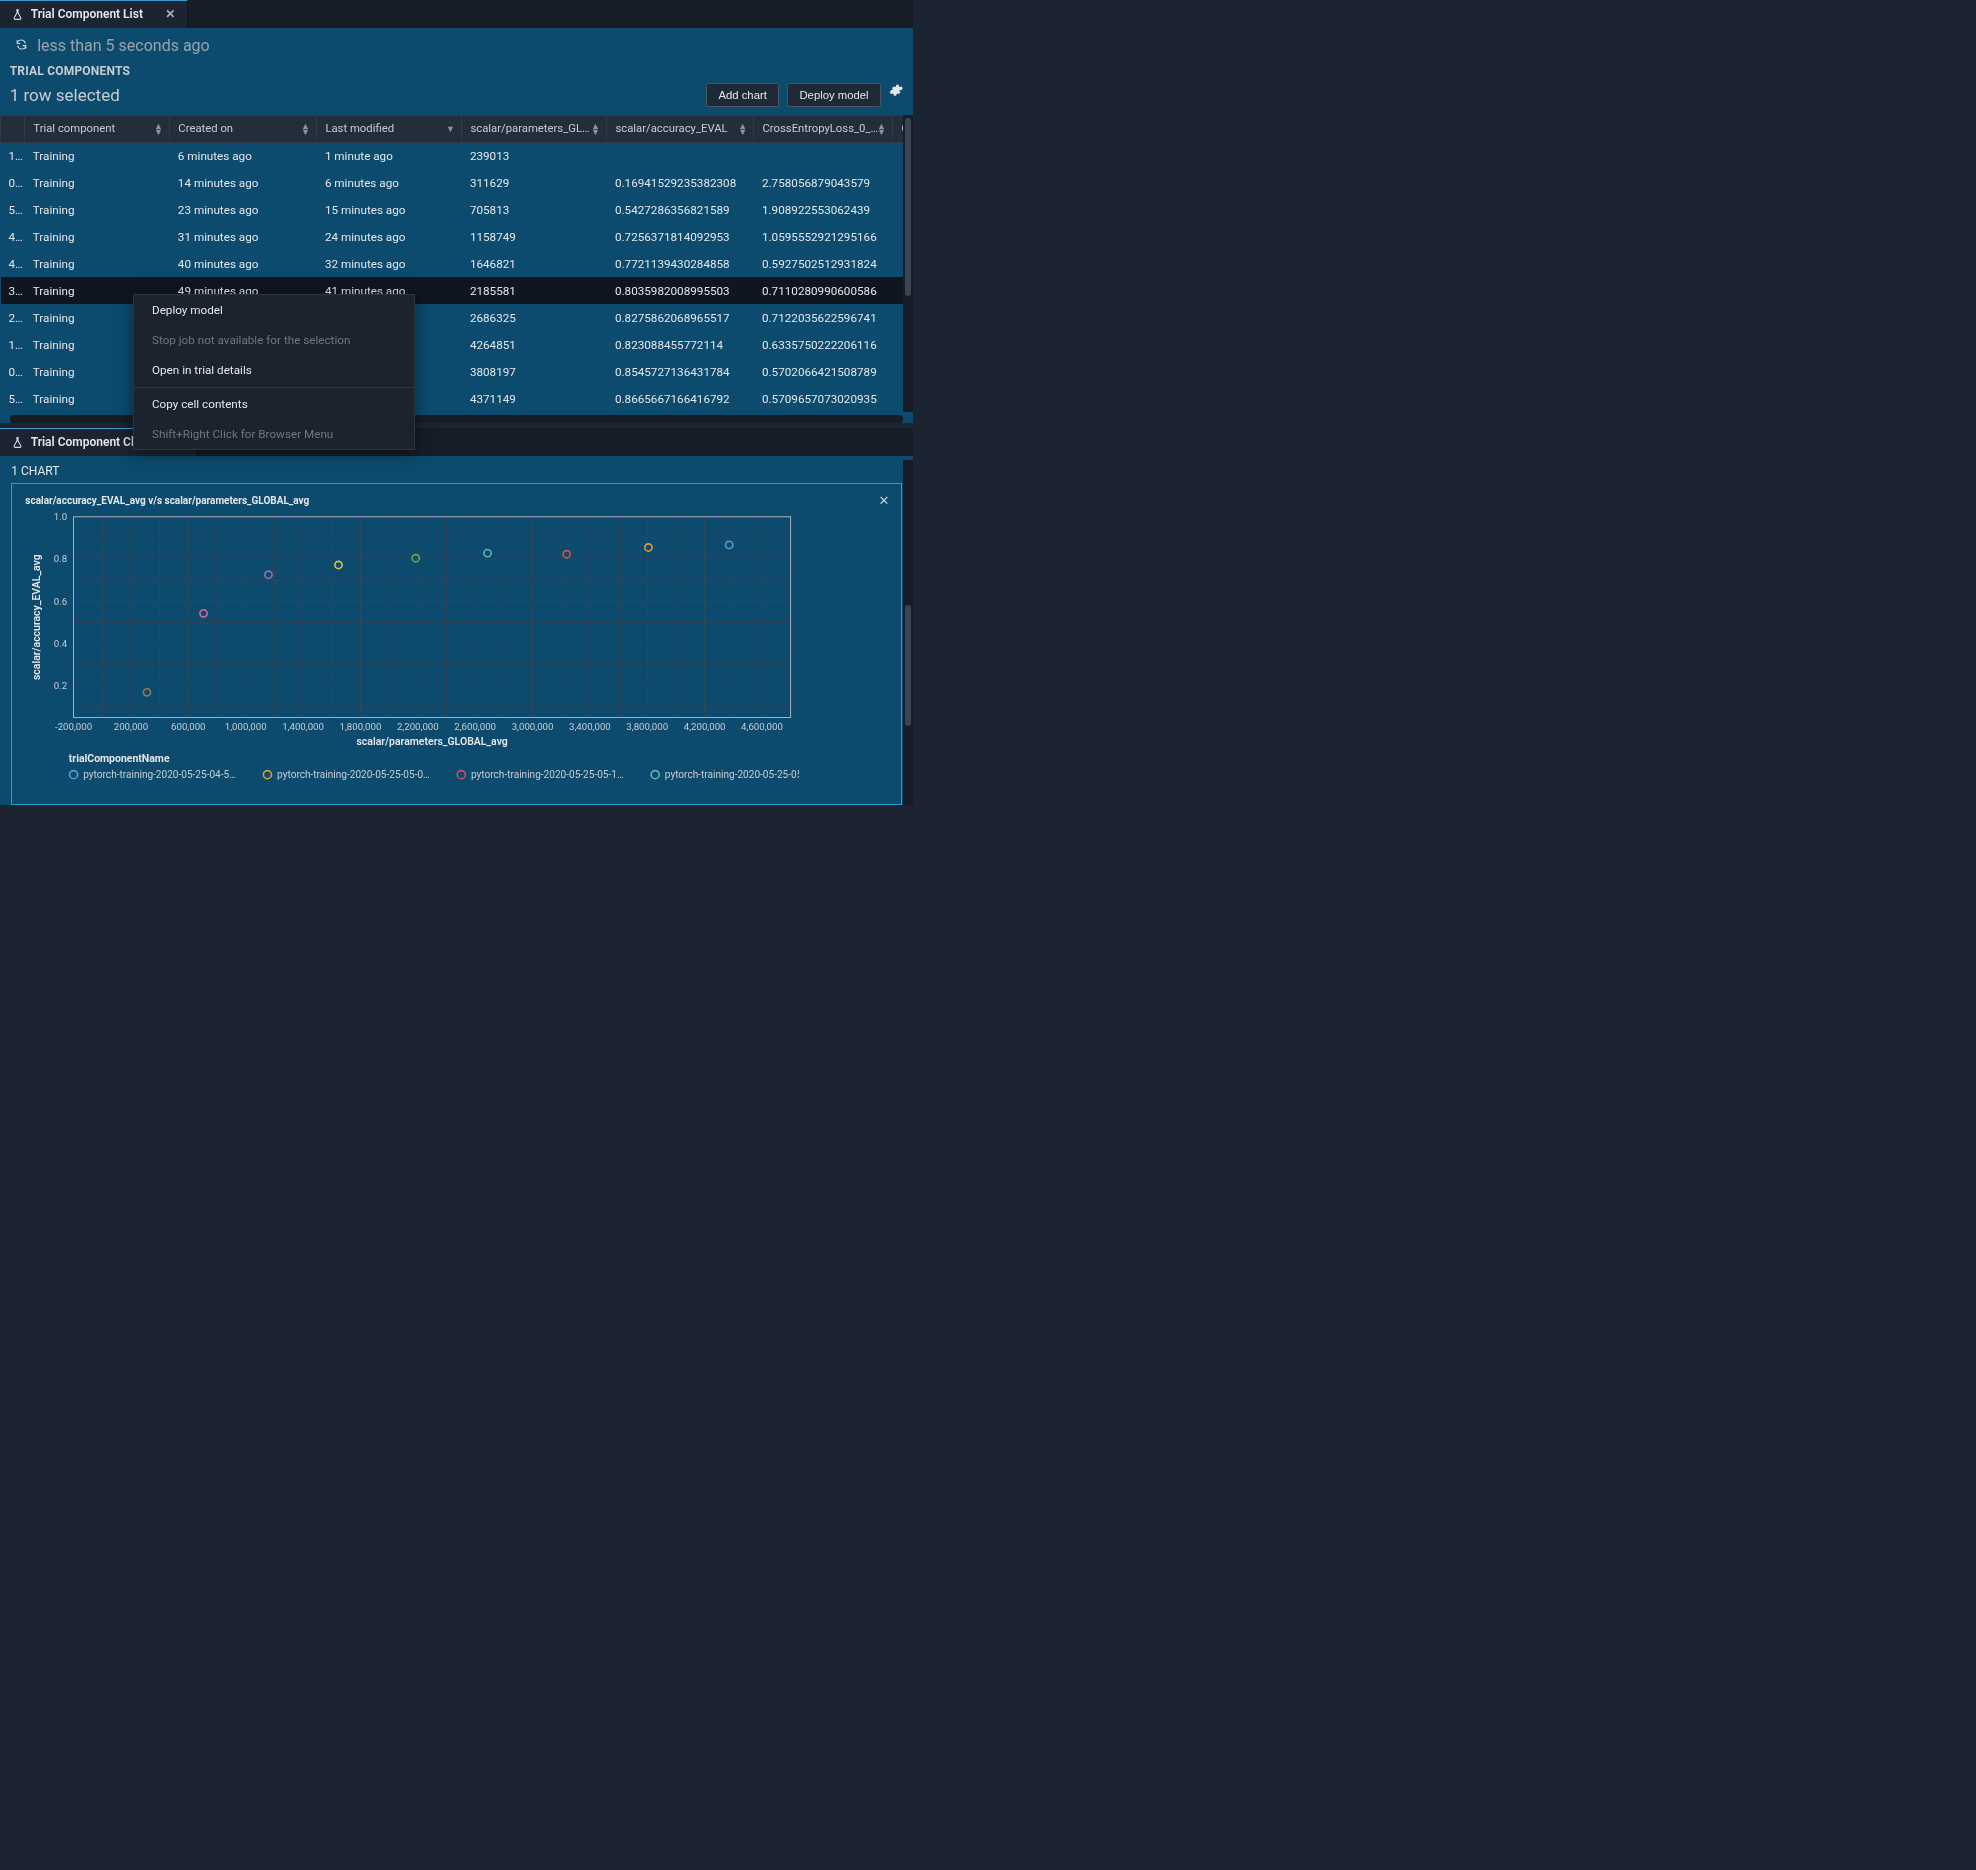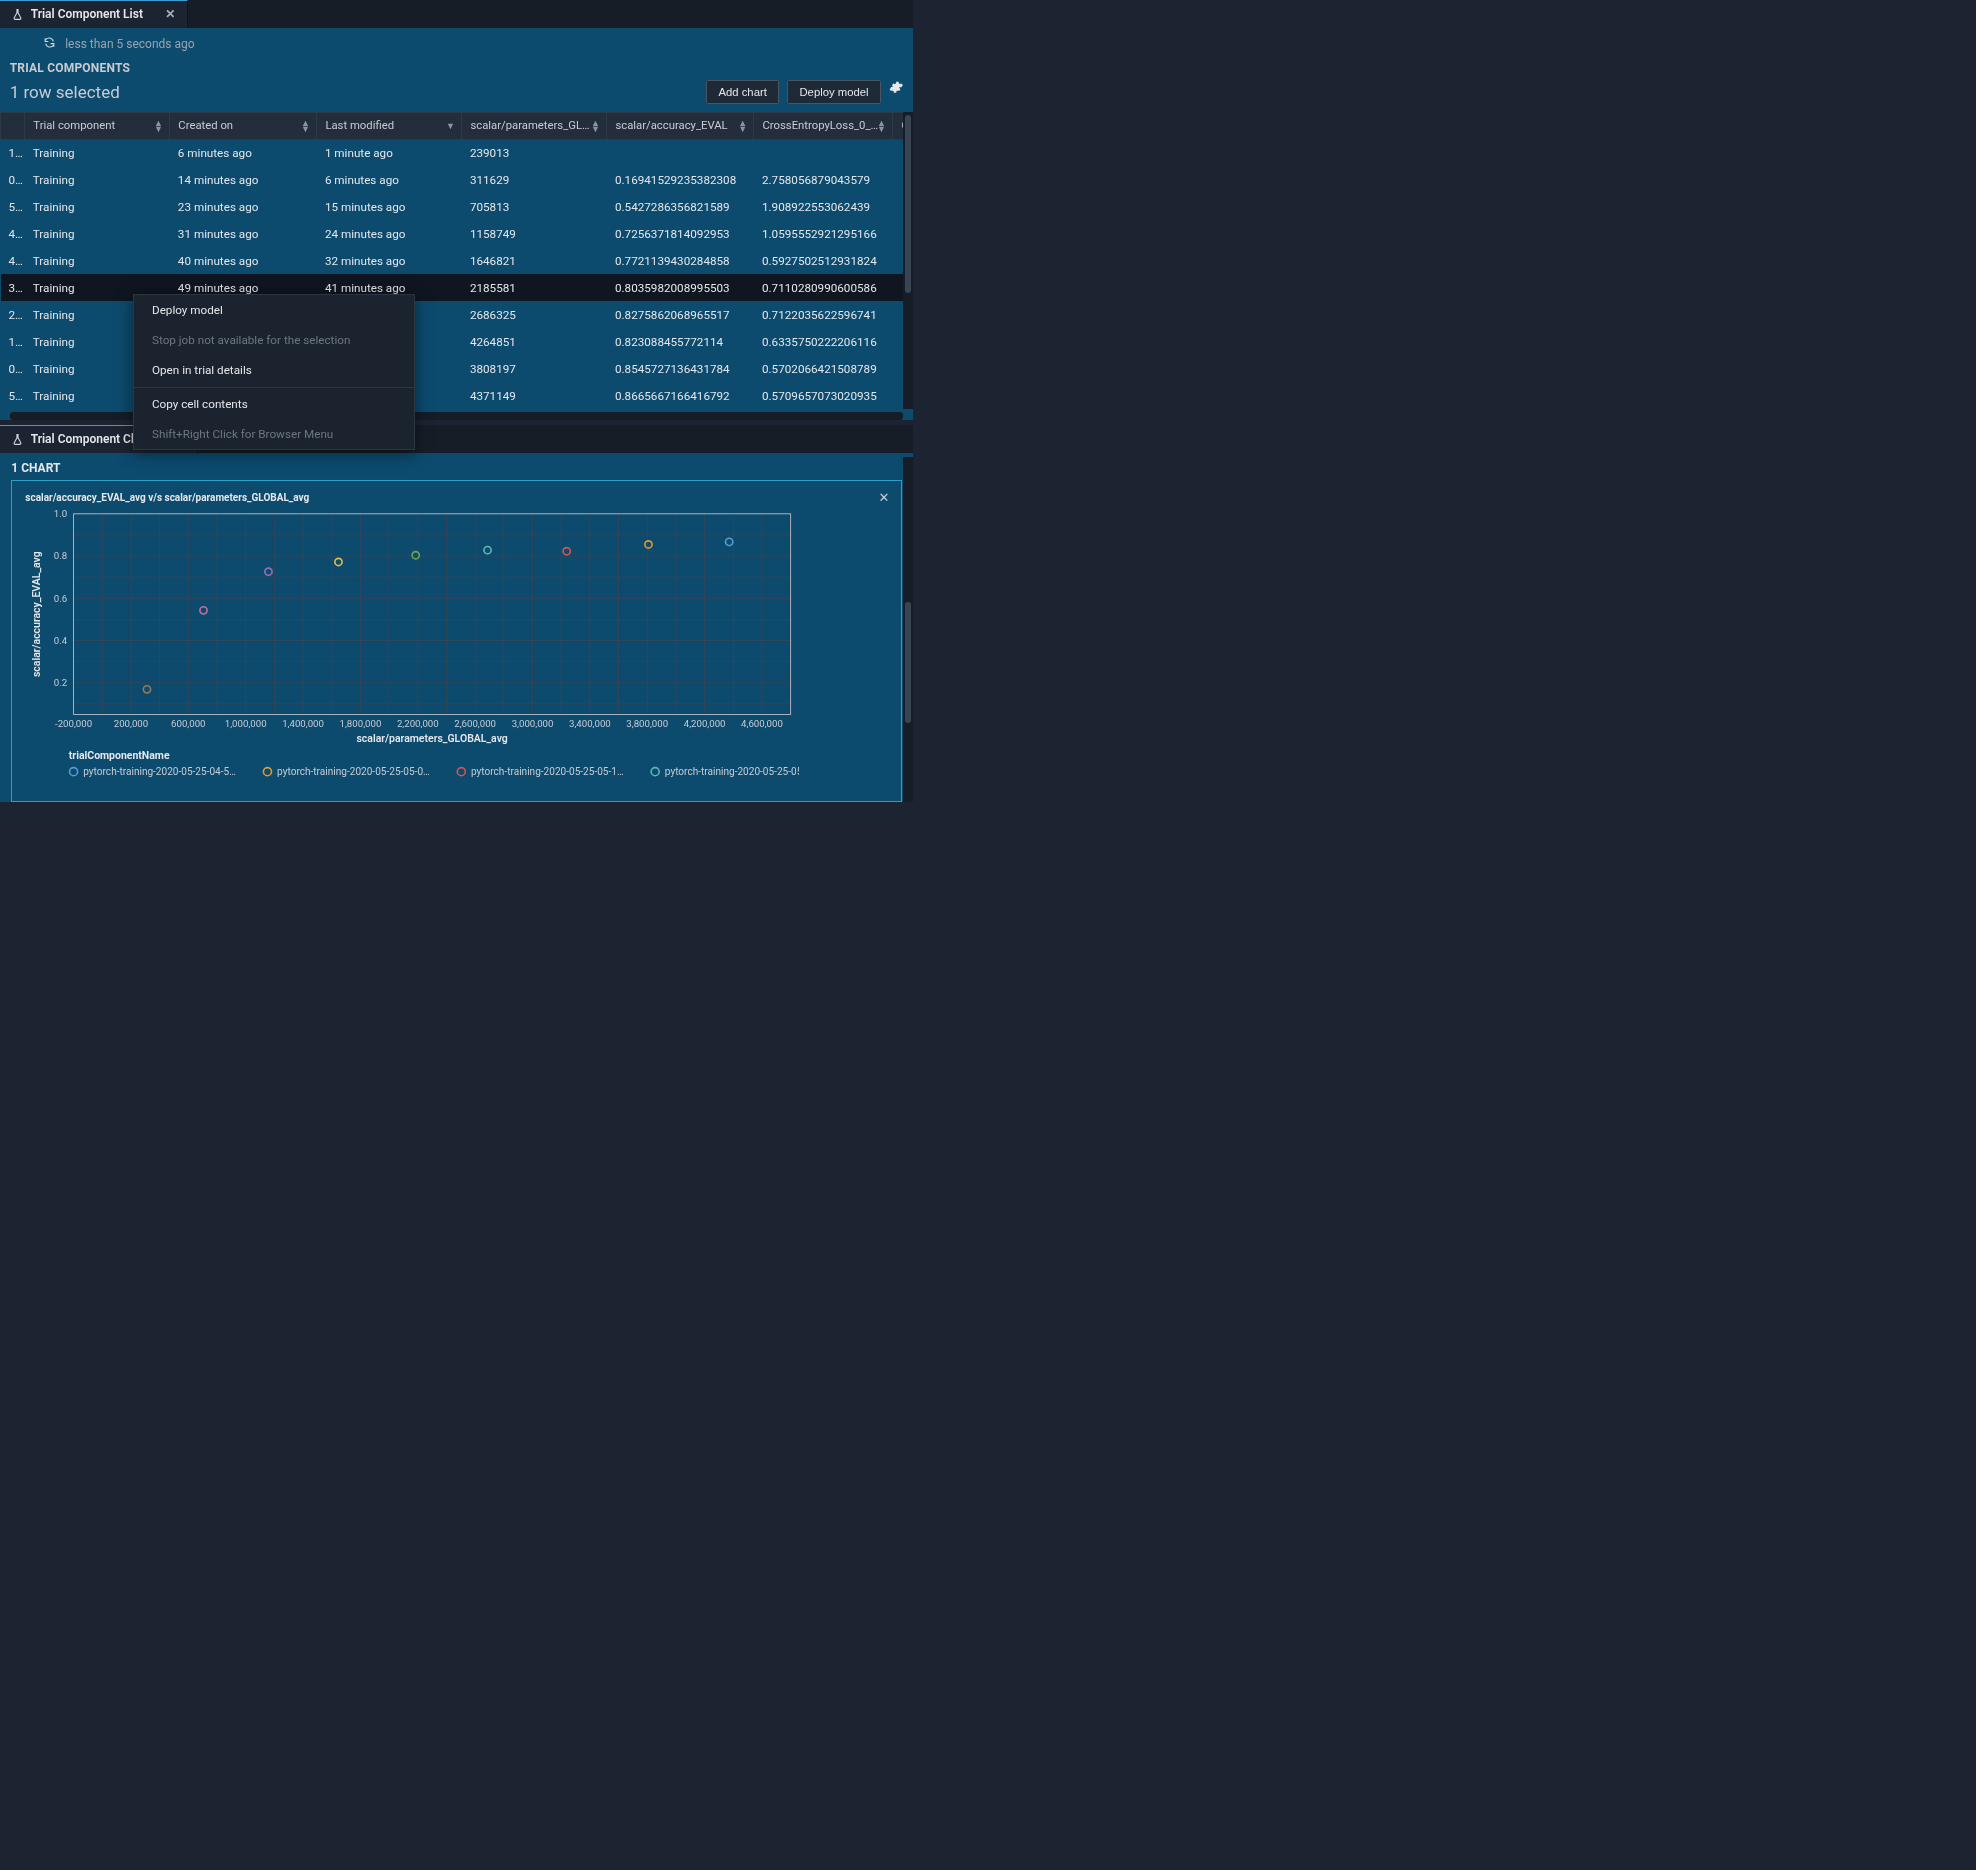--- a/index.html
+++ b/index.html
@@ -39,22 +39,21 @@
     color: #aab1bb;
     cursor: pointer;
     font-size: 12px;
   }
   .refresh-row {
     display: flex;
     align-items: center;
     gap: 9.7px;
     padding: 8px 14.5px 4.8px 14.5px;
     color: #9aa3ae;
-    font-size: 12px;
-    margin-left: 28px;
+    font-size: 16px;
   }
   .section-title {
     padding: 4.8px 9.7px 3.2px 9.7px;
     color: #c7ccd3;
     font-weight: 700;
     letter-spacing: 0.2px;
     font-size: 12px;
   }
   .subheader-row {
     display: flex;
@@ -162,21 +161,21 @@
     padding: 8px 18px;
     color: #e5e7eb;
     cursor: pointer;
   }
   .context-menu .mi.disabled { color: #6d7683; cursor: default; }
   .context-menu .sep { height: 0.8px; background: #2c3542; margin: 1.6px 0; }
 
   
   .chart-header {
     padding: 8px 11.3px 4.8px 11.3px;
-    font-weight: 700;
+    font-weight: 400;
     color: #e5e7eb;
     font-size: 12px;
   }
   .chart-card {
     border: 0.8px solid #2aa0c8;
     margin: 0 11.3px 11.3px 11.3px;
     padding: 11.3px 13px 9.7px 13px;
     position: relative;
   }
   .chart-title {

